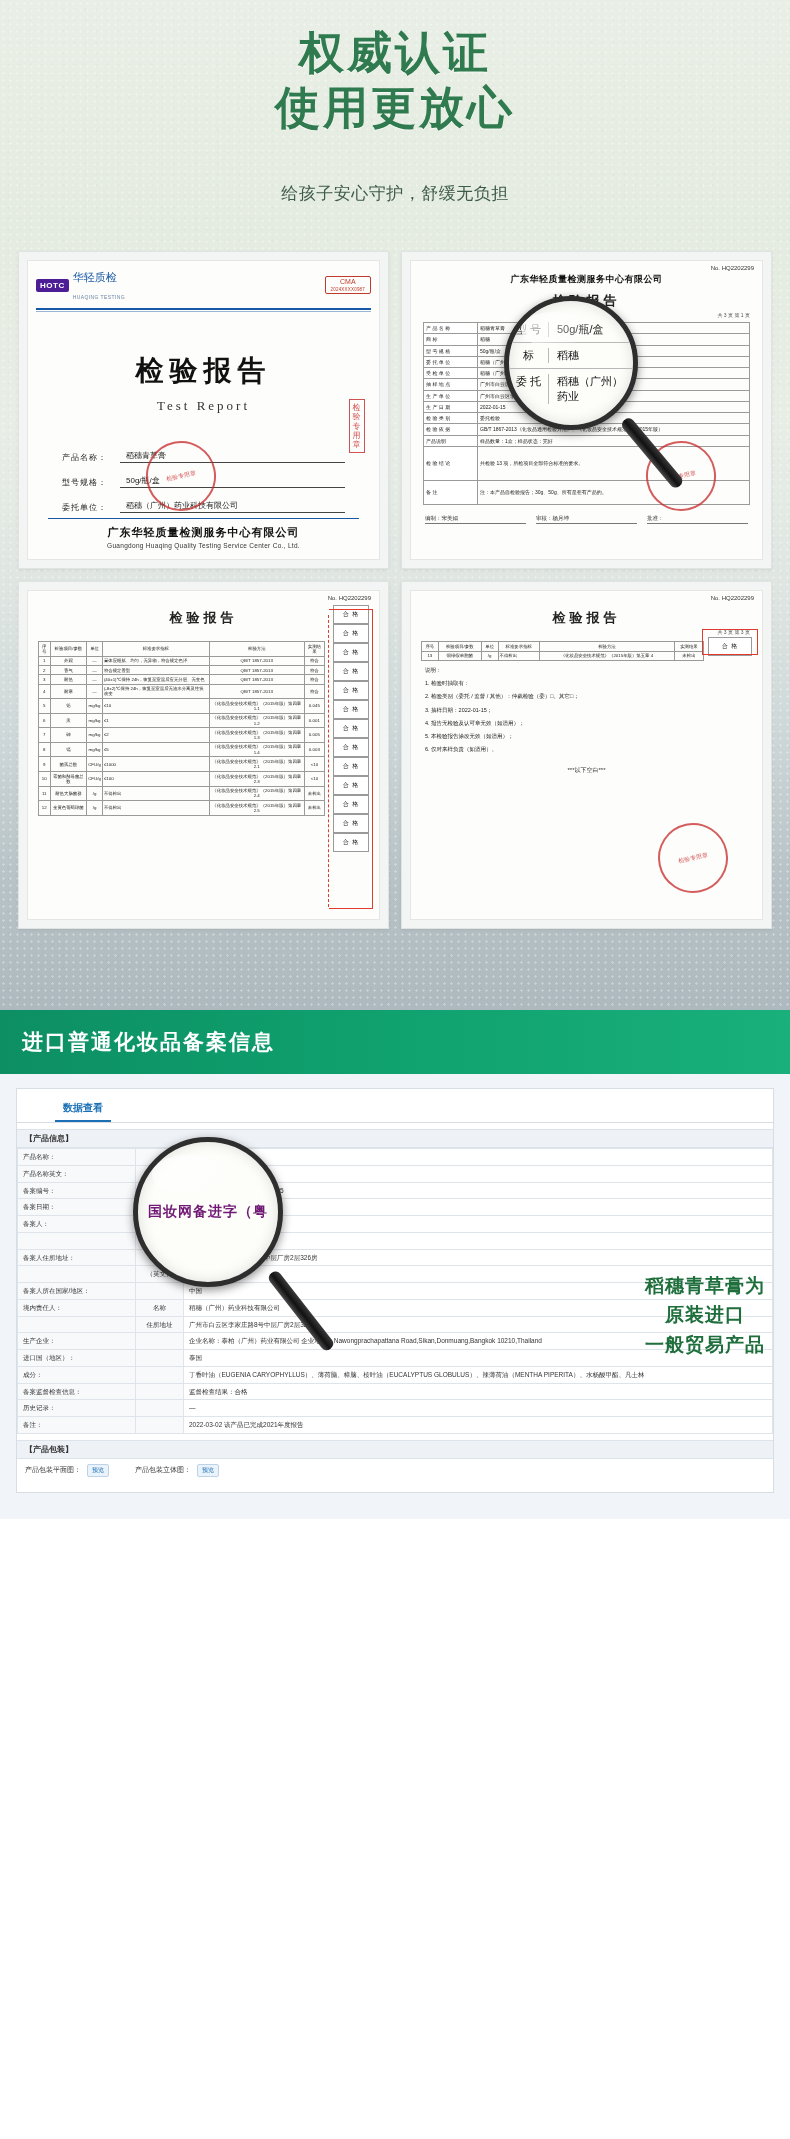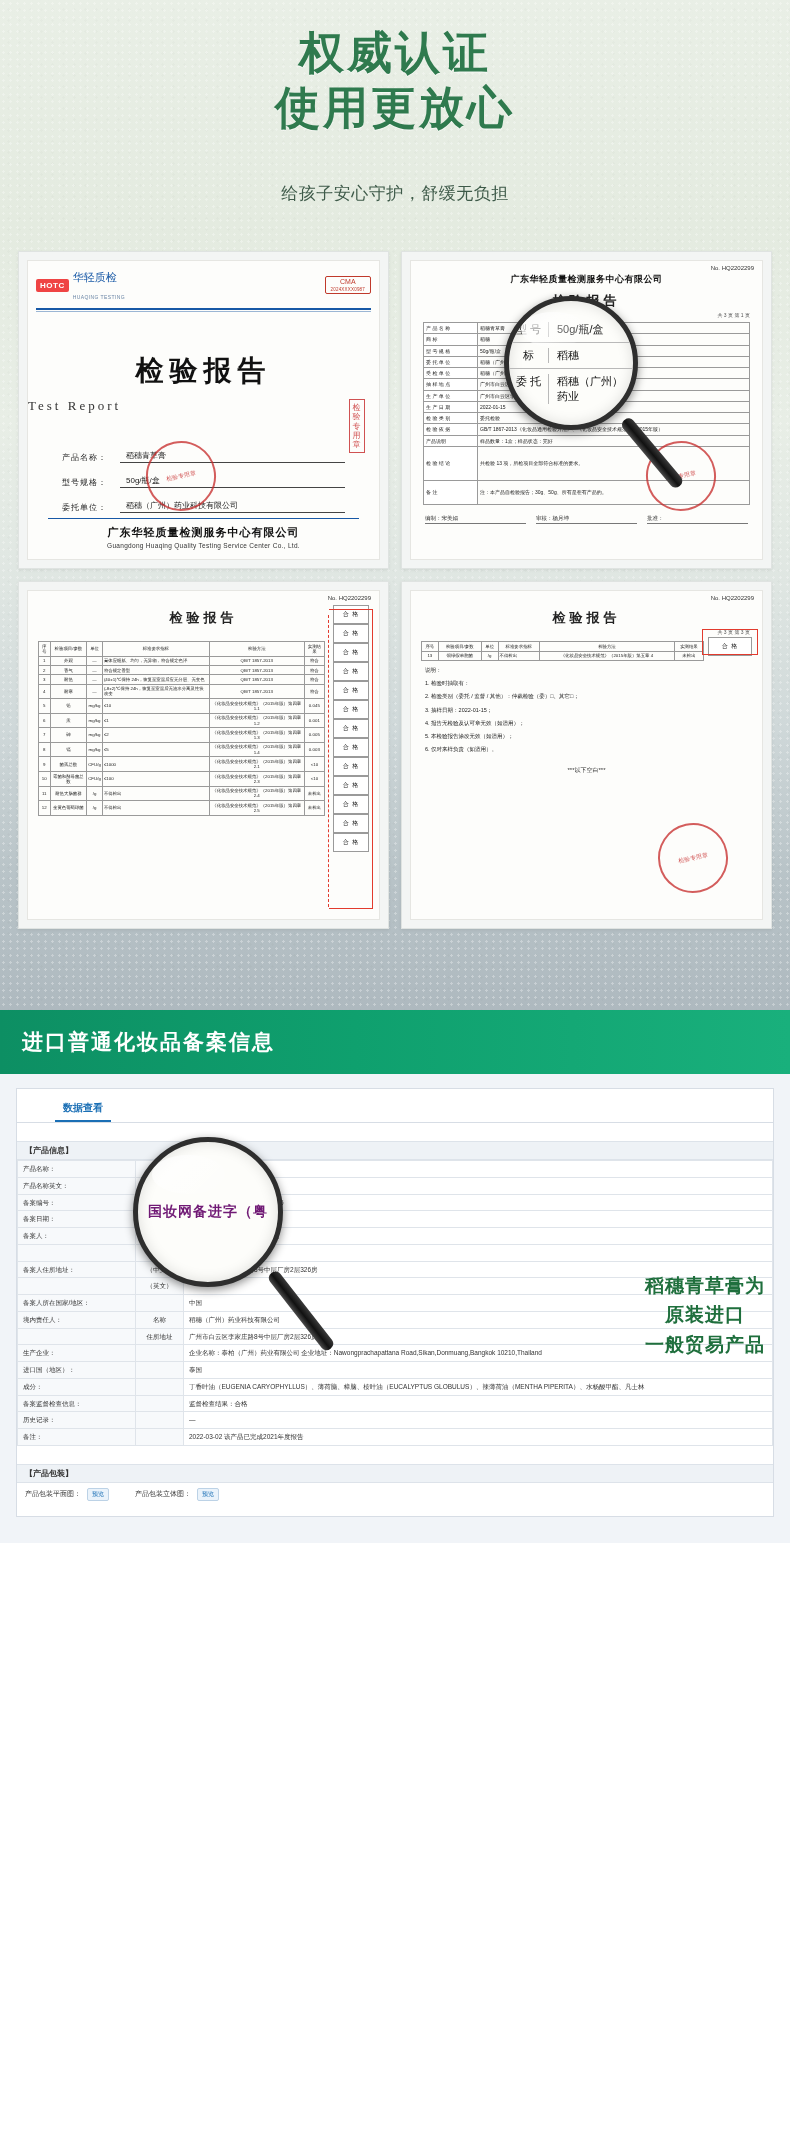--- a/index.html
+++ b/index.html
@@ -78,38 +78,38 @@
   }
   .cert-a .cert-inner { height:300px; }
   .cert-b .cert-inner { height:300px; }
   .cert-c .cert-inner { height:330px; }
   .cert-d .cert-inner { height:330px; }
 
   
   .hotc-bar { display:flex; align-items:center; justify-content:space-between; padding:6px 8px 2px 8px;}
   .hotc-logo { display:flex; align-items:center; gap:4px; }
   .hotc-badge {
-    background:#ef4444; color:#fff; font-size:8px; font-weight:700;
+    background:#4c1d95; color:#fff; font-size:8px; font-weight:700;
     padding:2px 4px; border-radius:2px; letter-spacing:.5px;
   }
   .hotc-cn { font-size:11px; color:#1758a6; font-weight:400; line-height:1.1;}
   .hotc-en { font-size:5px; color:#6b86a6; letter-spacing:.4px;}
   .cma {
     border:1px solid #c0392b; color:#c0392b; font-size:7px; padding:1px 5px;
     border-radius:2px; text-align:center; line-height:1.2;
   }
   .cma small { display:block; font-size:4.5px; letter-spacing:.2px;}
   .rule-blue { height:2px; background:#1758a6; margin:3px 8px 0 8px;}
   .rule-thin { height:1px; background:#9bb6d4; margin:1px 8px 0 8px;}
   .big-title {
     text-align:center; font-size:28px; letter-spacing:6px; color:#111;
     margin-top:40px; font-weight:700;
   }
   .big-title-en {
-    text-align:left; font-size:13px; letter-spacing:3px; color:#333;
+    text-align:center; font-size:13px; letter-spacing:3px; color:#333;
     margin-top:8px; font-family:"Liberation Serif", serif;
   }
   .field-list { margin:36px 34px 0 34px; }
   .field-row { display:flex; font-size:8px; color:#222; margin-bottom:12px; align-items:flex-end;}
   .field-label { width:58px; flex:none; letter-spacing:1px;}
   .field-val { flex:1; border-bottom:1px solid #444; padding-left:6px; padding-bottom:1px;}
   .issuer {
     position:absolute; left:0; right:0; bottom:10px; text-align:center;
   }
   .issuer .cn { font-size:11px; font-weight:700; color:#111; letter-spacing:1px;}
@@ -195,21 +195,21 @@
     background:#f1f4f8; padding:14px 16px 26px 16px; position:relative;
   }
   .beian-card { background:#fff; border:1px solid #d7dde5; padding:0 0 10px 0; position:relative;}
   .beian-tabs { border-bottom:1px solid #d7dde5; padding:8px 10px 0 10px;}
   .beian-tab {
     display:inline-block; font-size:10px; color:#1a6fb5; border-bottom:2px solid #1a6fb5;
     padding:4px 8px 5px 8px; font-weight:700;margin-left:28px;
   }
   .sec-head {
     background:#eef2f6; border:1px solid #dde3ea; border-left:none; border-right:none;
-    font-size:8px; padding:3px 8px; color:#333; font-weight:700; margin-top:18px;
+    font-size:8px; padding:3px 8px; color:#333; font-weight:700; margin-top:6px;
   }
   table.beian-tbl { width:100%; border-collapse:collapse; }
   table.beian-tbl td {
     border:1px solid #dfe4ea; font-size:6.5px; color:#333; padding:3px 5px; line-height:1.5;
     vertical-align:middle;
   }
   td.bl { background:#f7f9fb; width:118px; color:#444;}
   td.bl2 { background:#f7f9fb; width:48px; text-align:center; color:#444;}
   .zoom-note {
     position:absolute; right:8px; top:182px; text-align:center;

